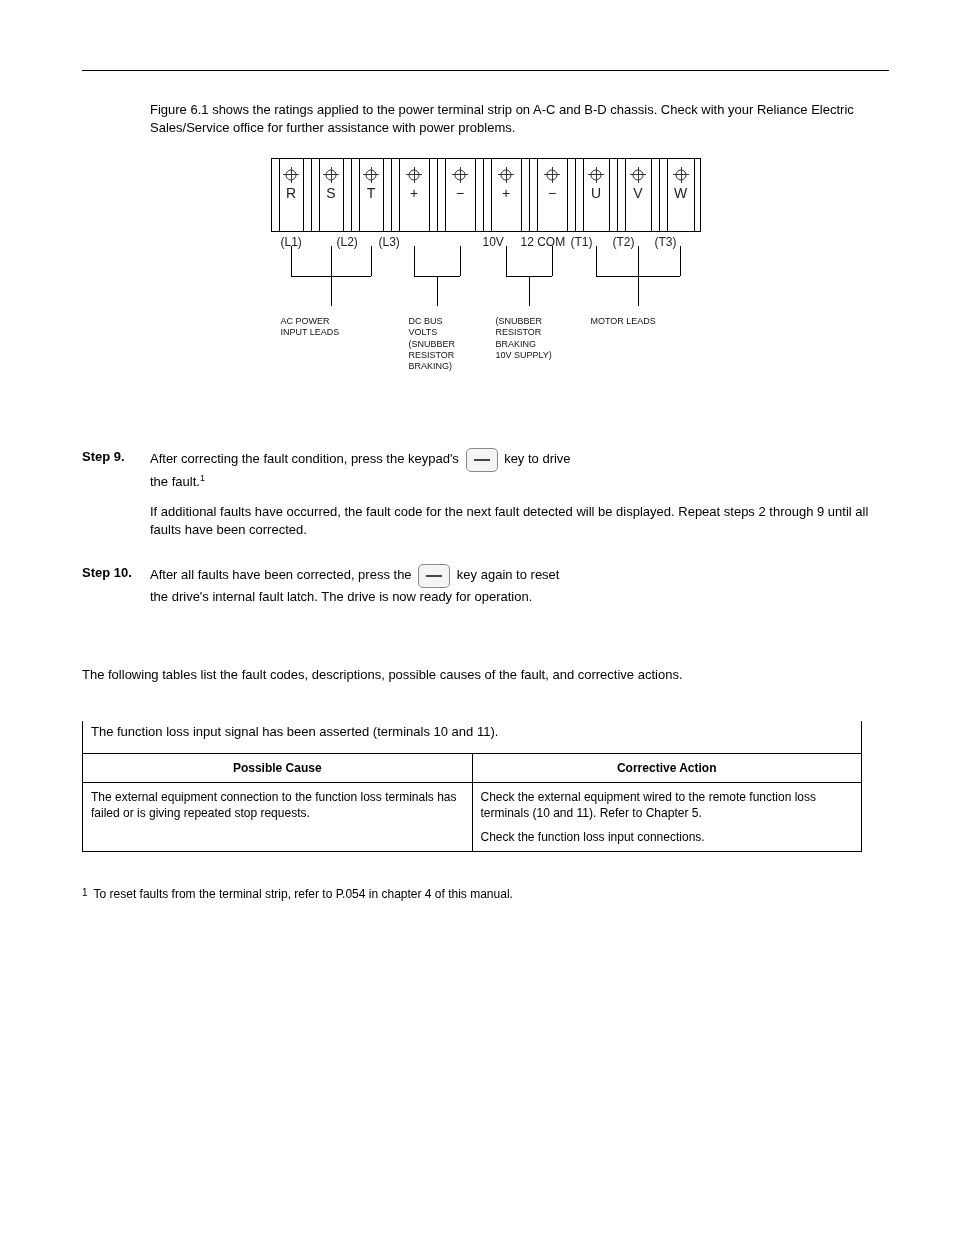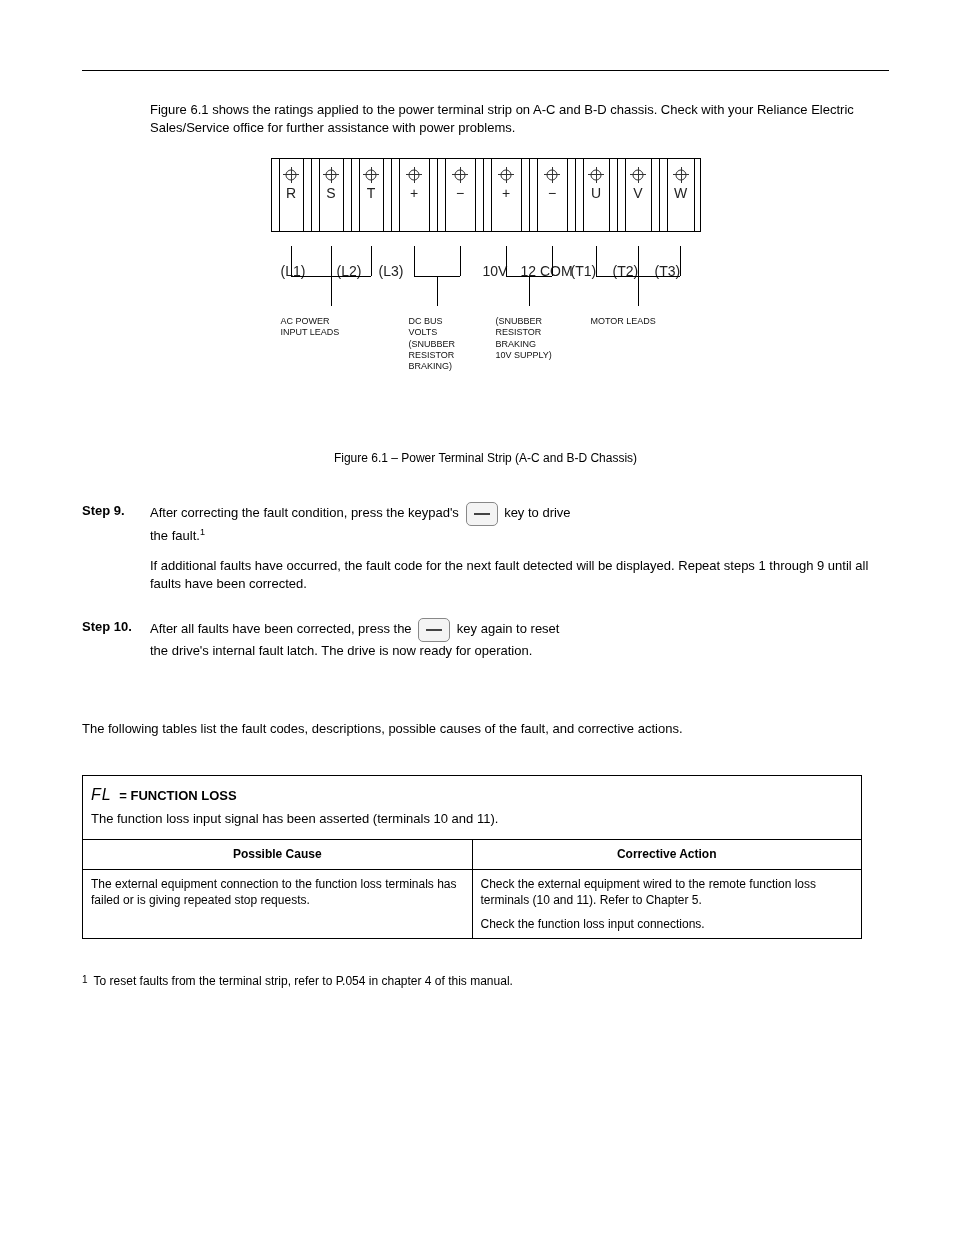--- a/index.html
+++ b/index.html
@@ -78,21 +78,21 @@
     content:""; position:absolute; left:50%; top:50%;
     width:9px; height:9px; border:1px solid #333; border-radius:50%;
     transform:translate(-50%,-50%);
   }
   .term .phi::after {
     content:""; position:absolute; left:50%; top:-3px; width:1px; height:16px; background:#333;
   }
   .term .phi-h { position:absolute; left:50%; top:15px; width:16px; height:1px; background:#333; transform:translateX(-50%); }
 
   .sublabel {
-    position:absolute; top:76px; font-size:14px; color:#222; text-align:center;margin-top:28px;
+    position:absolute; top:76px; font-size:12px; color:#222; text-align:center;
   }
 
   .lead {
     position:absolute; background:#000; width:1px;
   }
   .grp-h {
     position:absolute; height:1px; background:#000;
   }
 
   .grp-text {
@@ -288,56 +288,49 @@
 RESISTOR
 BRAKING)</div>
       <div class="grp-text" style="left:225px; top:158px; width:70px; white-space:pre-line">(SNUBBER
 RESISTOR
 BRAKING
 10V SUPPLY)</div>
       <div class="grp-text" style="left:320px; top:158px; width:100px; white-space:pre-line">MOTOR LEADS</div>
     </div>
   </div>
 
-  <div style="text-align:center; font-size:12px; margin:12px 0 36px 0">Figure 6.1 – Power Terminal Strip (A-C and B-D Chassis)</div>
 
   <div class="step-row">
     <div class="step-label">Step 9.</div>
     <div class="step-text">
       <span>After correcting the fault condition, press the keypad's</span>
       <span class="key"><span class="bar"></span></span>
       <span>key to drive</span><br>
       <span>the fault.</span><span class="sup">1</span>
     </div>
   </div>
 
-  <div class="indent1 body-text" style="margin-bottom:26px">If additional faults have occurred, the fault code for the next fault detected will be displayed. Repeat steps 1 through 9 until all faults have been corrected.</div>
+  <div class="indent1 body-text" style="margin-bottom:26px">If additional faults have occurred, the fault code for the next fault detected will be displayed. Repeat steps 2 through 9 until all faults have been corrected.</div>
 
   <div class="step-row">
     <div class="step-label">Step 10.</div>
     <div class="step-text">
       <span>After all faults have been corrected, press the</span>
       <span class="key"><span class="bar"></span></span>
       <span>key again to reset</span><br>
       <span>the drive's internal fault latch. The drive is now ready for operation.</span>
     </div>
   </div>
 
   <div class="gap-large"></div>
 
   <div class="body-text">The following tables list the fault codes, descriptions, possible causes of the fault, and corrective actions.</div>
 
   <table class="fault">
     <tbody>
-        <tr>
-      <td colspan="2" class="title-cell">
-        <span class="fl-code">FL</span>
-        <b>= FUNCTION LOSS</b>
-      </td>
-    </tr>
     <tr>
       <td colspan="2" class="desc-cell">The function loss input signal has been asserted (terminals 10 and 11).</td>
     </tr>
     <tr>
       <th class="th" style="width:50%">Possible Cause</th>
       <th class="th" style="width:50%">Corrective Action</th>
     </tr>
     <tr>
       <td>The external equipment connection to the function loss terminals has failed or is giving repeated stop requests.</td>
       <td>

